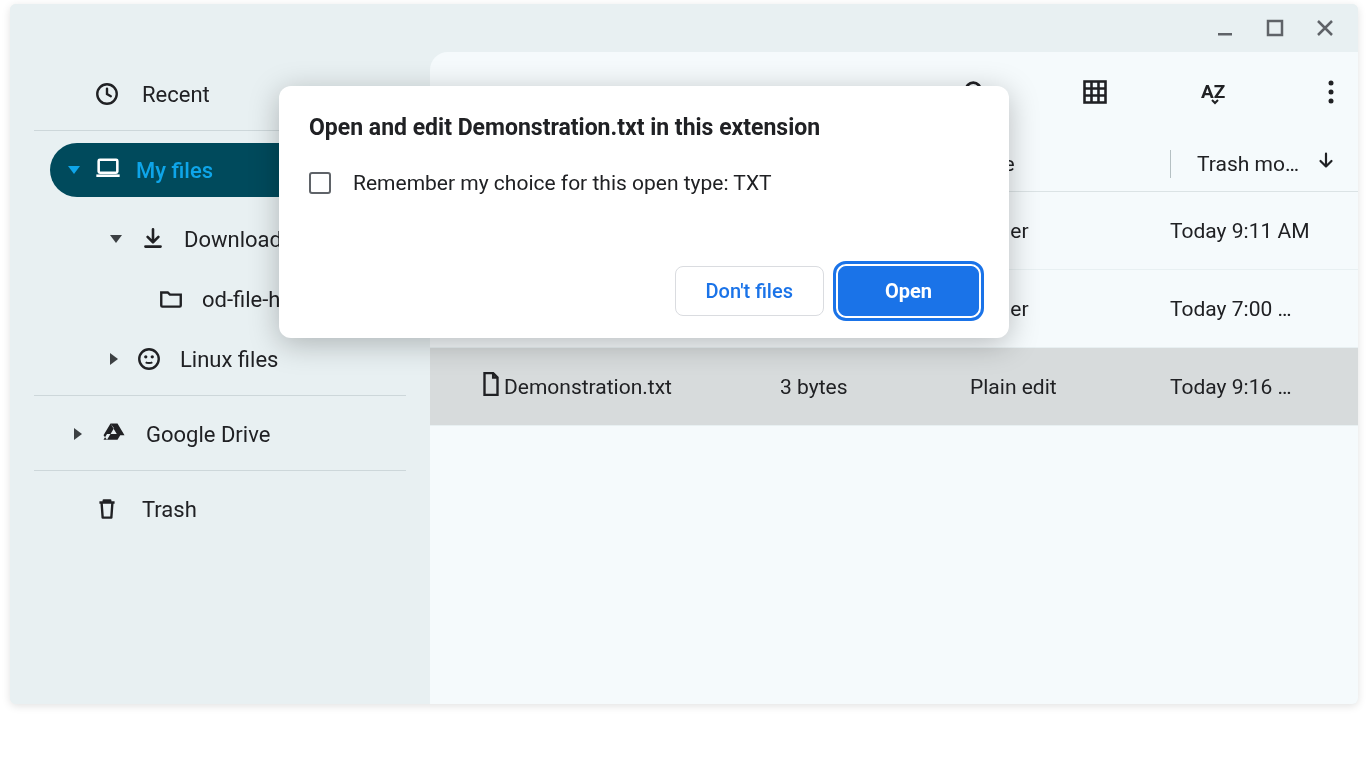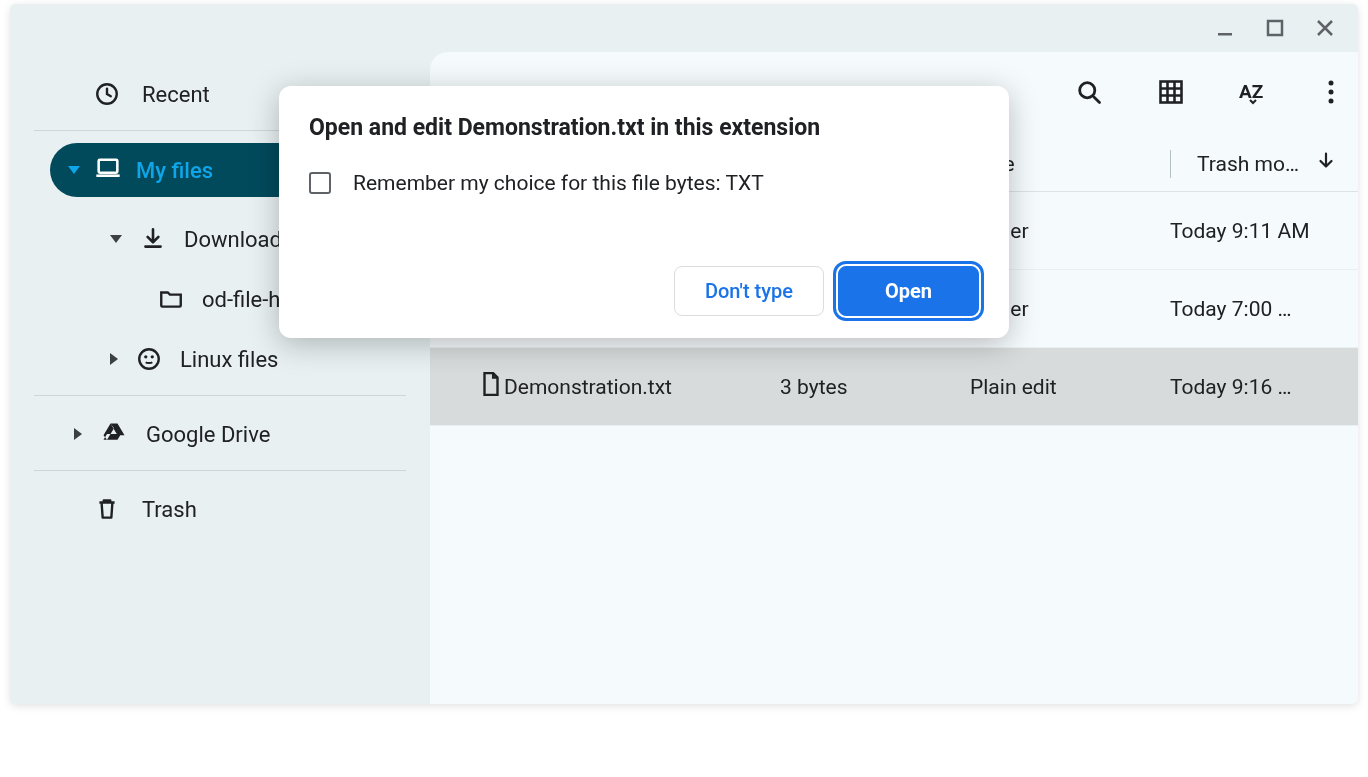--- a/index.html
+++ b/index.html
@@ -42,21 +42,21 @@
   .side-trash { padding-left: 84px; gap:22px; }
   .tri-r { width:0;height:0;border-top:6px solid transparent;border-bottom:6px solid transparent;border-left:8px solid #3c4043; }
   .content {
     flex:1; background:#f5fafc; border-top-left-radius:18px; margin-top:0;
     position:relative;
   }
   .toolbar {
     height: 84px; display:flex; align-items:center; justify-content:flex-end;
     gap: 54px; padding-right: 52px;
   }
-  .toolbar .tbtn { color:#202124; }
+  .toolbar .tbtn { color:#202124;margin-left:38px; }
   .table-head {
     height: 56px; display:flex; align-items:center; font-size:21px; color:#202124;
     border-bottom:1px solid #dbe3e5;
   }
   .col-name { flex: 0 0 350px; padding-left:36px; }
   .col-size { flex: 0 0 190px; }
   .col-type { flex: 0 0 200px; }
   .col-date { flex: 1; padding-right: 50px; display:flex; align-items:center; gap:16px; }
   .col-date .sep { width:1px; height:28px; background:#b5c0c3; margin-right:10px; }
   .row {
@@ -286,25 +286,25 @@
         <div class="c-date">Today 9:16 …</div>
       </div>
     </div>
   </div>
 
   <div class="overlay">
     <div class="dialog">
       <h2>Open and edit Demonstration.txt in this extension</h2>
       <div class="remember">
         <span class="checkbox"></span>
-        <span>Remember my choice for this file bytes: TXT</span>
+        <span>Remember my choice for this open type: TXT</span>
       </div>
       <div class="actions">
         <div class="btn">
-          <span>Don't type</span>
+          <span>Don't files</span>
         </div>
         <div class="btn primary">
           <span>Open</span>
         </div>
       </div>
     </div>
   </div>
 
 </div>
 

